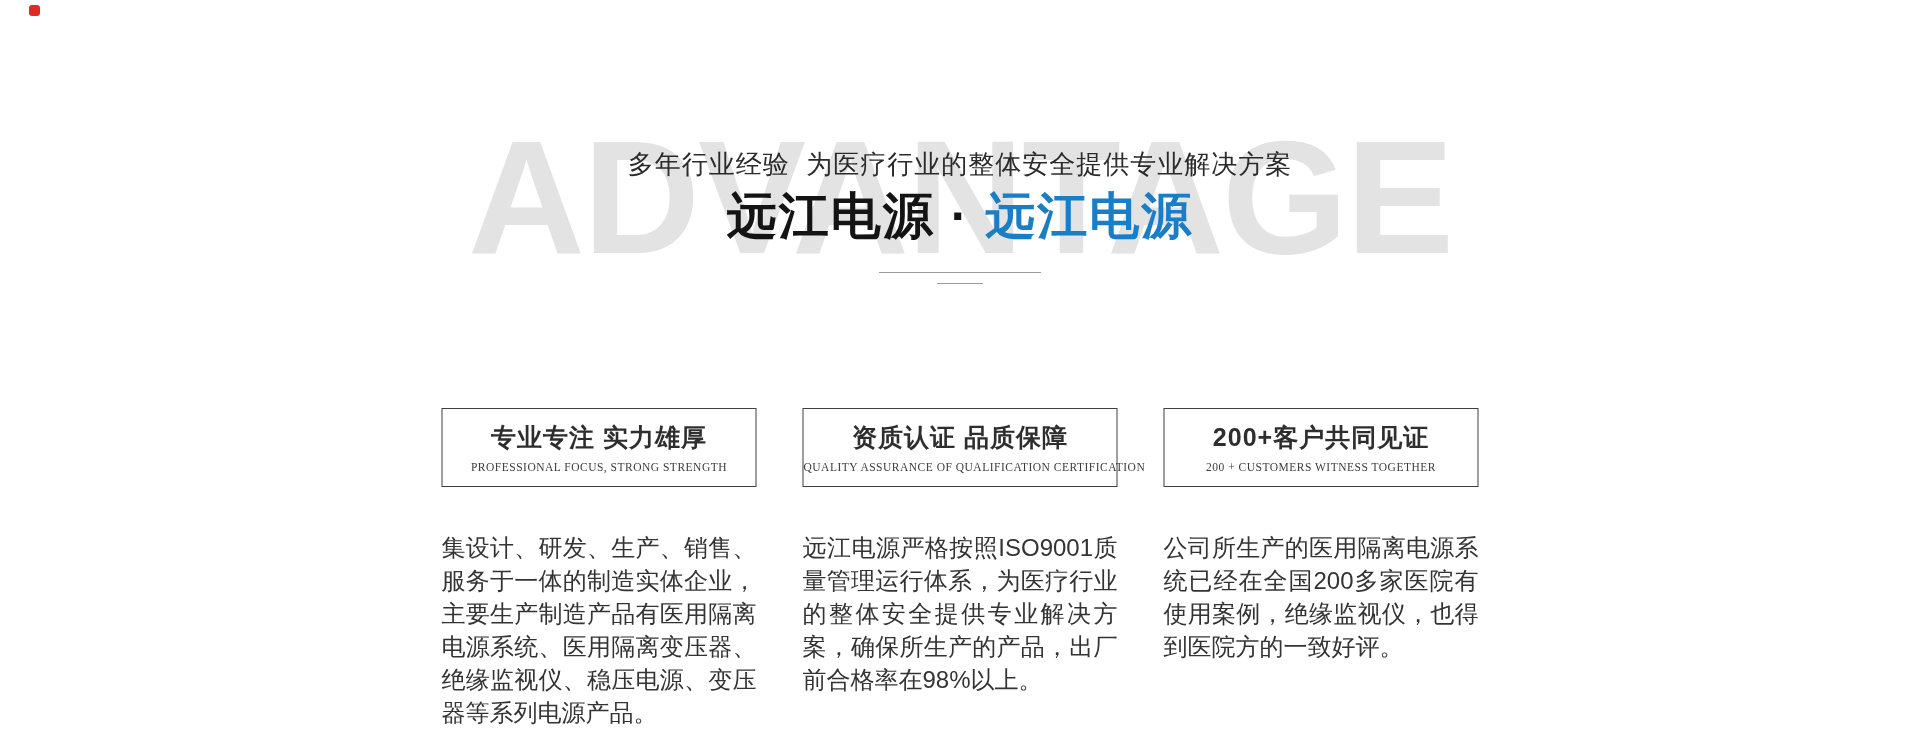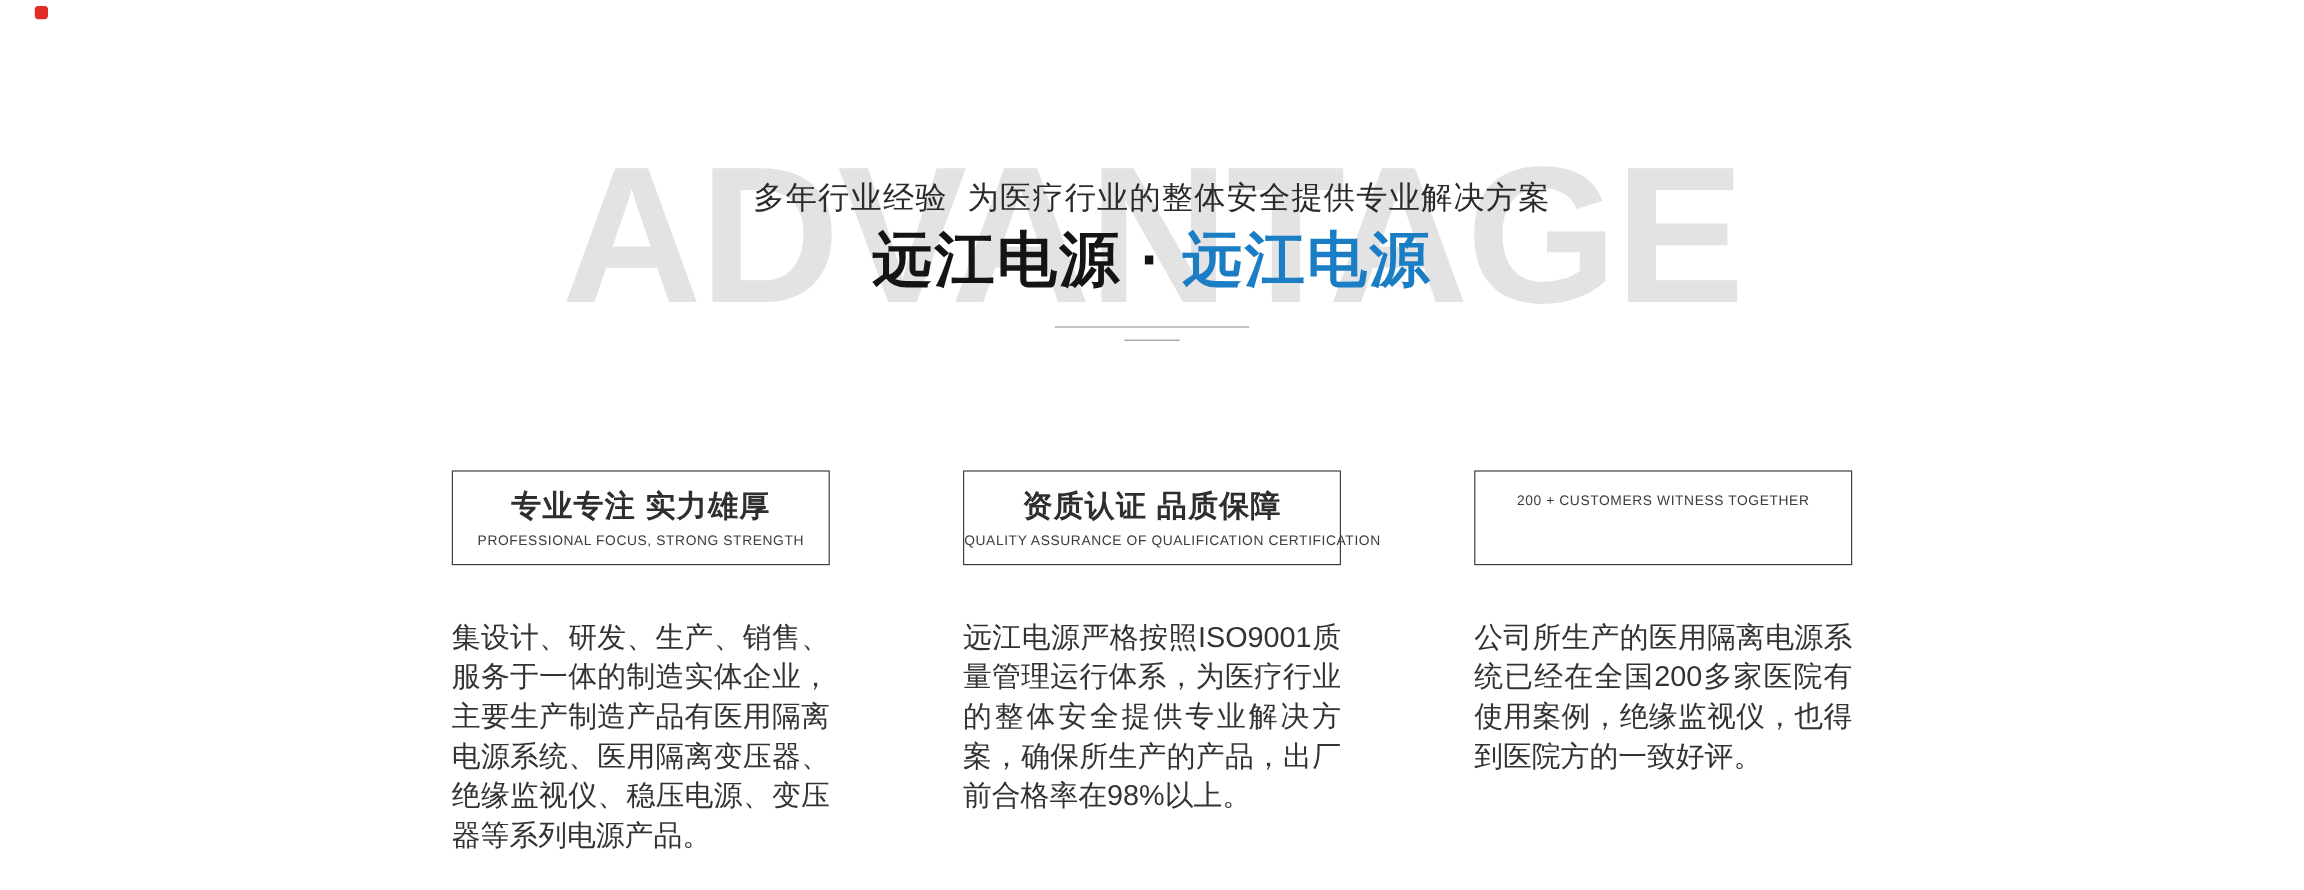--- a/index.html
+++ b/index.html
@@ -61,43 +61,43 @@
     left: 50%;
     transform: translateX(-50%);
     height: 1px;
     background: #9a9a9a;
     z-index: 1;
   }
   .divider-long  { top: 272px; width: 162px; }
   .divider-short { top: 283px; width: 46px; }
   .columns {
     position: absolute;
-    top: 392px;
+    top: 408px;
     left: 50%;
     transform: translateX(-50%);
     display: flex;
-    gap: 111px;
+    gap: 46px;
     z-index: 1;
   }
   .col { width: 315px; }
   .box {
     width: 315px; height: 79px;
     border: 1px solid #3f3f3f;
     text-align: center;
     padding-top: 12px;
   }
   .box-title {
     font-size: 25px;
     font-weight: 700;
     color: #2e2e2e;
     letter-spacing: 1px;
   }
   .box-sub {
     margin-top: 7px;
-    font-family: Liberation Sans, sans-serif;
+    font-family: Liberation Serif, serif;
     font-size: 11.5px;
     letter-spacing: 0.5px;
     color: #3c3c3c;
     white-space: nowrap;
   }
   .desc {
     margin-top: 44px;
     font-size: 24px;
     line-height: 33px;
     color: #333333;
@@ -134,19 +134,20 @@
     <div class="col">
       <div class="box">
         <div class="box-title">资质认证 品质保障</div>
         <div class="box-sub">QUALITY ASSURANCE OF QUALIFICATION CERTIFICATION</div>
       </div>
       <p class="desc">远江电源严格按照ISO9001质量管理运行体系，为医疗行业的整体安全提供专业解决方案，确保所生产的产品，出厂前合格率在98%以上。</p>
     </div>
 
     <div class="col">
       <div class="box">
+        <div class="box-title">200+客户共同见证</div>
         <div class="box-sub">200 + CUSTOMERS WITNESS TOGETHER</div>
       </div>
       <p class="desc">公司所生产的医用隔离电源系统已经在全国200多家医院有使用案例，绝缘监视仪，也得到医院方的一致好评。</p>
     </div>
 
   </div>
 </div>
 
 </body></html>

